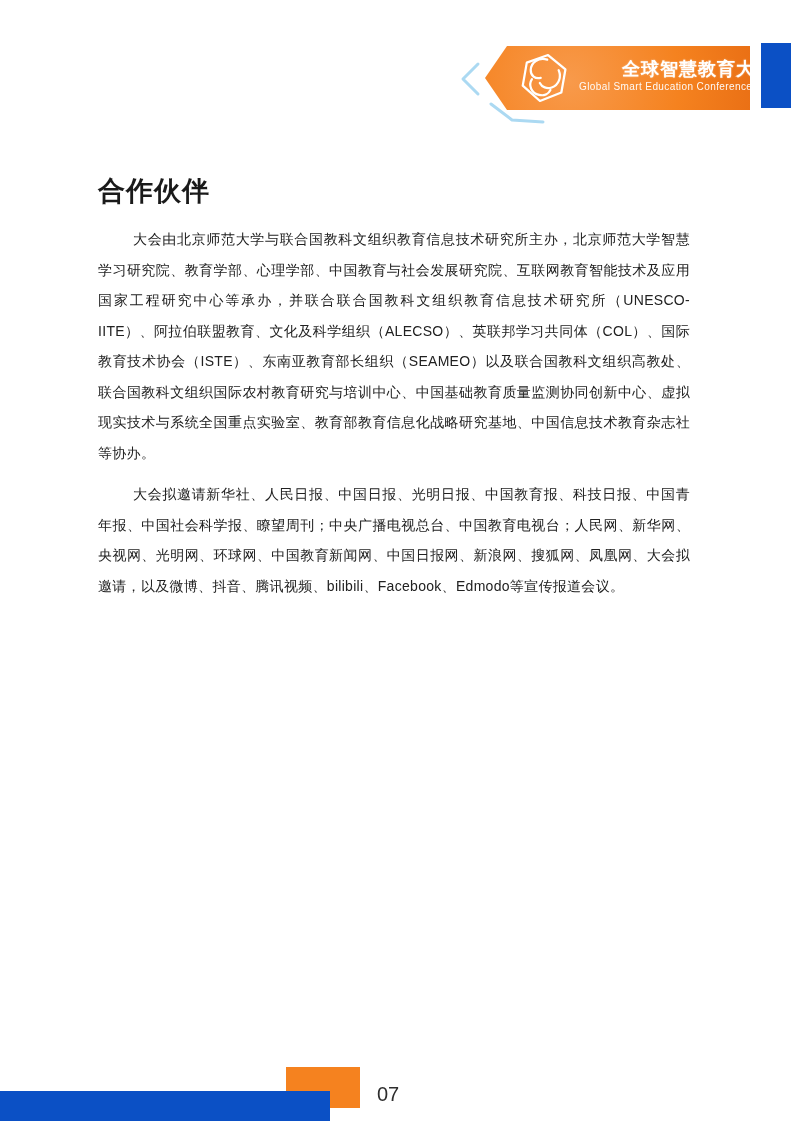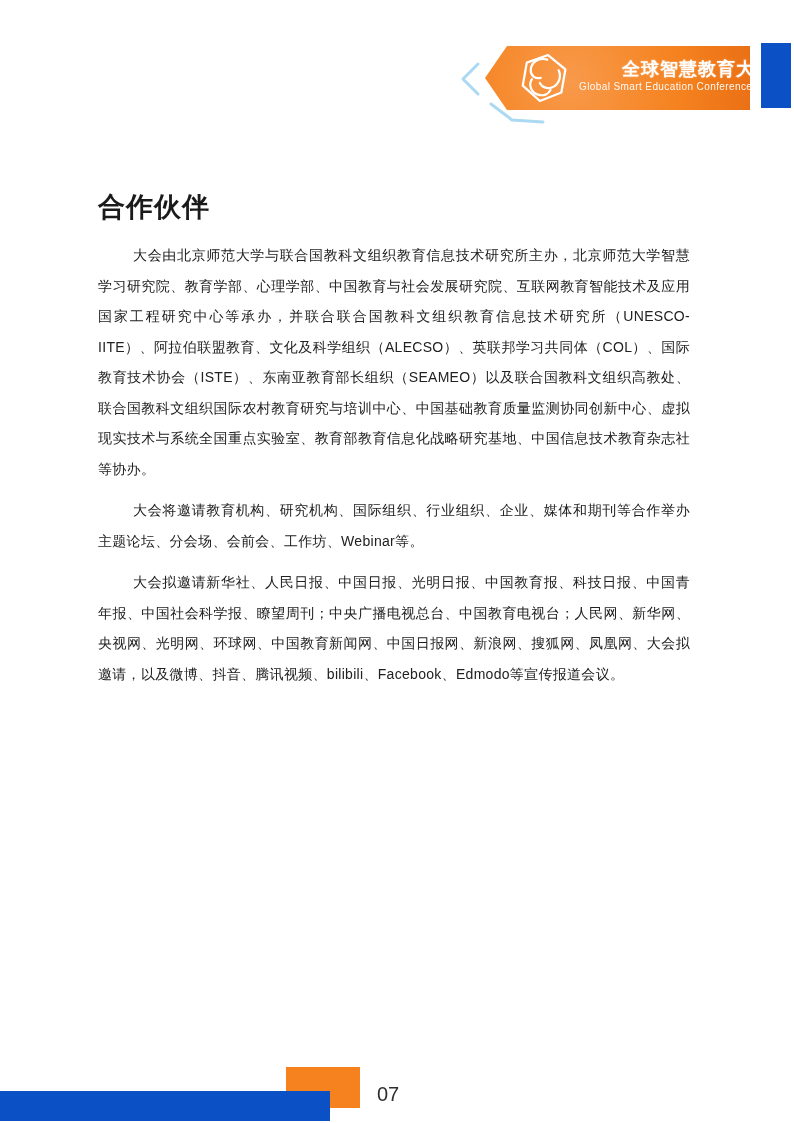--- a/index.html
+++ b/index.html
@@ -28,21 +28,21 @@
     margin-left:43px;
   }
   .banner-title-en{
     font-size:10px;letter-spacing:.4px;white-space:nowrap;line-height:10px;opacity:.95;margin-top:2px;
   }
   .header-blue-accent{
     position:absolute;left:761px;top:43px;width:30px;height:65px;background:var(--blue);
   }
   
   .main{
-    position:absolute;left:98px;top:190px;width:592px;color:#212121;
+    position:absolute;left:98px;top:174px;width:592px;color:#212121;
   }
   .page-title{
     margin:0 0 16px 0;font-size:27px;line-height:34px;font-weight:600;color:#1a1a1a;letter-spacing:1px;
   }
   .body-paragraph{
     margin:0 0 11px 0;
     font-size:14px;line-height:30.5px;letter-spacing:.3px;
     text-align:justify;text-justify:inter-ideograph;
     text-indent:2.5em;color:#212121;
   }
@@ -80,21 +80,20 @@
       <div class="banner-title-cn">全球智慧教育大会</div>
       <div class="banner-title-en">Global Smart Education Conference</div>
     </div>
   </div>
 
   <div class="header-blue-accent"></div>
 
   <div class="main">
     <h1 class="page-title">合作伙伴</h1>
     <p class="body-paragraph">大会由北京师范大学与联合国教科文组织教育信息技术研究所主办，北京师范大学智慧学习研究院、教育学部、心理学部、中国教育与社会发展研究院、互联网教育智能技术及应用国家工程研究中心等承办，并联合联合国教科文组织教育信息技术研究所（UNESCO-IITE）、阿拉伯联盟教育、文化及科学组织（ALECSO）、英联邦学习共同体（COL）、国际教育技术协会（ISTE）、东南亚教育部长组织（SEAMEO）以及联合国教科文组织高教处、联合国教科文组织国际农村教育研究与培训中心、中国基础教育质量监测协同创新中心、虚拟现实技术与系统全国重点实验室、教育部教育信息化战略研究基地、中国信息技术教育杂志社等协办。</p>
-    <p class="body-paragraph">大会将邀请教育机构、研究机构、国际组织、行业组织、企业、媒体和期刊等合作举办主题论坛、分会场、会前会、工作坊、Webinar等。</p>
     <p class="body-paragraph">大会拟邀请新华社、人民日报、中国日报、光明日报、中国教育报、科技日报、中国青年报、中国社会科学报、瞭望周刊；中央广播电视总台、中国教育电视台；人民网、新华网、央视网、光明网、环球网、中国教育新闻网、中国日报网、新浪网、搜狐网、凤凰网、大会拟邀请，以及微博、抖音、腾讯视频、bilibili、Facebook、Edmodo等宣传报道会议。</p>
   </div>
 
   <div class="footer-orange-rect"></div>
   <div class="footer-blue-bar"></div>
   <div class="page-number">07</div>
 
 </div>
 
 </body></html>

